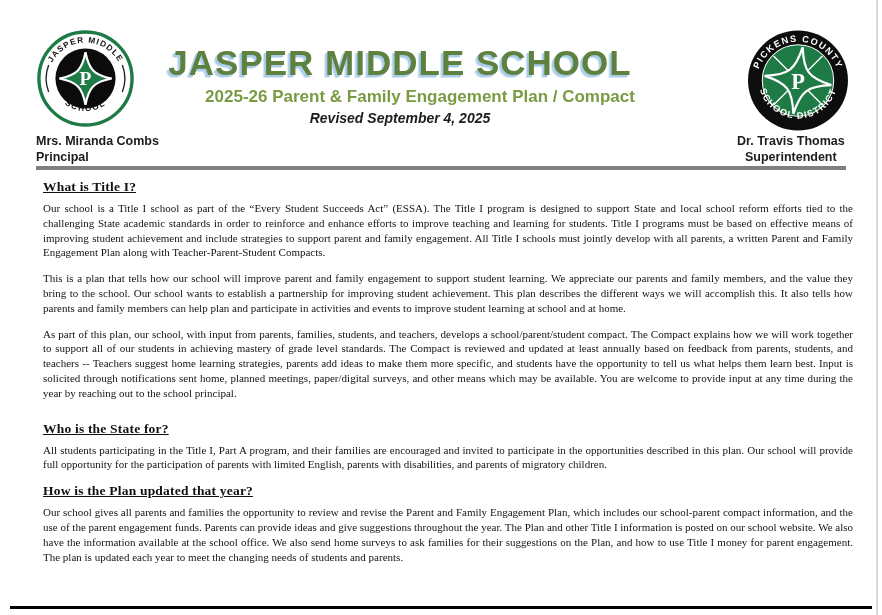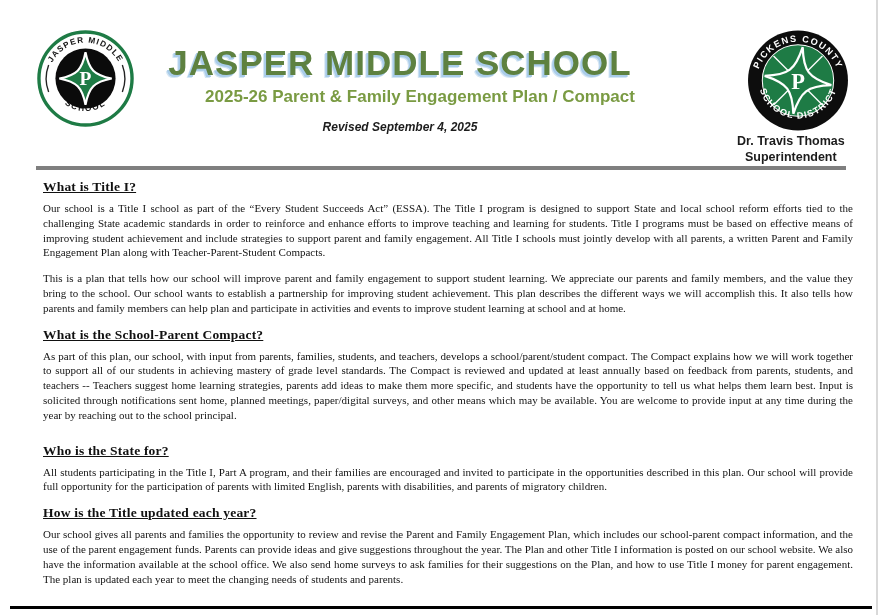--- a/index.html
+++ b/index.html
@@ -30,22 +30,22 @@
     text-shadow:-2px 2px 0 var(--title-shadow), -3px 3px 0 #d3e5f4;
     line-height:1.1;
   }
   .page-subtitle{
     margin-top:4px;
     font-size:17px;font-weight:600;
     color:var(--subtitle-green);
     margin-left:40px;
   }
   .revised-date{
-    margin-top:13px;
-    font-size:12px;font-weight:bold;font-style:italic;
+    margin-top:3px;
+    font-size:14px;font-weight:bold;font-style:italic;
     color:#1c1c1c;
   }
   .name-block{position:absolute;top:133px;font-size:12.5px;font-weight:bold;color:#1c1c1c;line-height:16px;}
   .name-left{left:36px;text-align:left;}
   .name-right{left:737px;text-align:center;}
   .header-rule{
     position:absolute;left:36px;top:166px;width:810px;height:4px;
     background:var(--rule-gray);
   }
   
@@ -124,49 +124,52 @@
     </g>
     <text x="50" y="58" text-anchor="middle" font-family="'Liberation Serif',serif" font-weight="bold" font-size="22" fill="#ffffff">P</text>
     <text class="arc-text" font-size="9" fill="#ffffff" letter-spacing="1.4">
       <textPath href="#pcsd-top" startOffset="50%" text-anchor="middle">PICKENS  COUNTY</textPath>
     </text>
     <text class="arc-text" font-size="9" fill="#ffffff" letter-spacing="1.2">
       <textPath href="#pcsd-bot" startOffset="50%" text-anchor="middle">SCHOOL  DISTRICT</textPath>
     </text>
   </svg>
 
+  <div class="name-block name-left">
+    <div>Mrs. Miranda Combs</div>
+    <div>Principal</div>
+  </div>
   <div class="name-block name-right">
     <div>Dr. Travis Thomas</div>
     <div>Superintendent</div>
   </div>
 
   <div class="header-rule"></div>
 
   <main>
     <section class="section" style="margin-top:7px">
       <h2>What is Title I?</h2>
       <p>Our school is a Title I school as part of the “Every Student Succeeds Act” (ESSA).  The Title I program is designed to support State and local school reform efforts tied to the challenging State academic standards in order to reinforce and enhance efforts to improve teaching and learning for students.  Title I programs must be based on effective means of improving student achievement and include strategies to support parent and family engagement.  All Title I schools must jointly develop with all parents, a written Parent and Family Engagement Plan along with Teacher-Parent-Student Compacts.</p>
     </section>
 
     <section class="section">
       <p>This is a plan that tells how our school will improve parent and family engagement to support student learning.  We appreciate our parents and family members, and the value they bring to the school. Our school wants to establish a partnership for improving student achievement. This plan describes the different ways we will accomplish this. It also tells how parents and family members can help plan and participate in activities and events to improve student learning at school and at home.</p>
     </section>
 
     <section class="section">
-      <h2>What is the School-Parent Compact?</h2>
       <p>As part of this plan, our school, with input from parents, families, students, and teachers, develops a school/parent/student compact.  The Compact explains how we will work together to support all of our students in achieving mastery of grade level standards.  The Compact is reviewed and updated at least annually based on feedback from parents, students, and teachers -- Teachers suggest home learning strategies, parents add ideas to make them more specific, and students have the opportunity to tell us what helps them learn best.   Input is solicited through notifications sent home, planned meetings, paper/digital surveys, and other means which may be available.  You are welcome to provide input at any time during the year by reaching out to the school principal.</p>
     </section>
 
     <section class="section gap-large">
       <h2>Who is the State for?</h2>
       <p>All students participating in the Title I, Part A program, and their families are encouraged and invited to participate in the opportunities described in this plan. Our school will provide full opportunity for the participation of parents with limited English, parents with disabilities, and parents of migratory children.</p>
     </section>
 
     <section class="section">
-      <h2>How is the Title updated each year?</h2>
+      <h2>How is the Plan updated that year?</h2>
       <p>Our school gives all parents and families the opportunity to review and revise the Parent and Family Engagement Plan, which includes our school-parent compact information, and the use of the parent engagement funds. Parents can provide ideas and give suggestions throughout the year. The Plan and other Title I information is posted on our school website. We also have the information available at the school office. We also send home surveys to ask families for their suggestions on the Plan, and how to use Title I money for parent engagement. The plan is updated each year to meet the changing needs of students and parents.</p>
     </section>
   </main>
 
   <div class="bottom-rule"></div>
   <div class="page-edge"></div>
 
 </div>
 
 </body></html>

